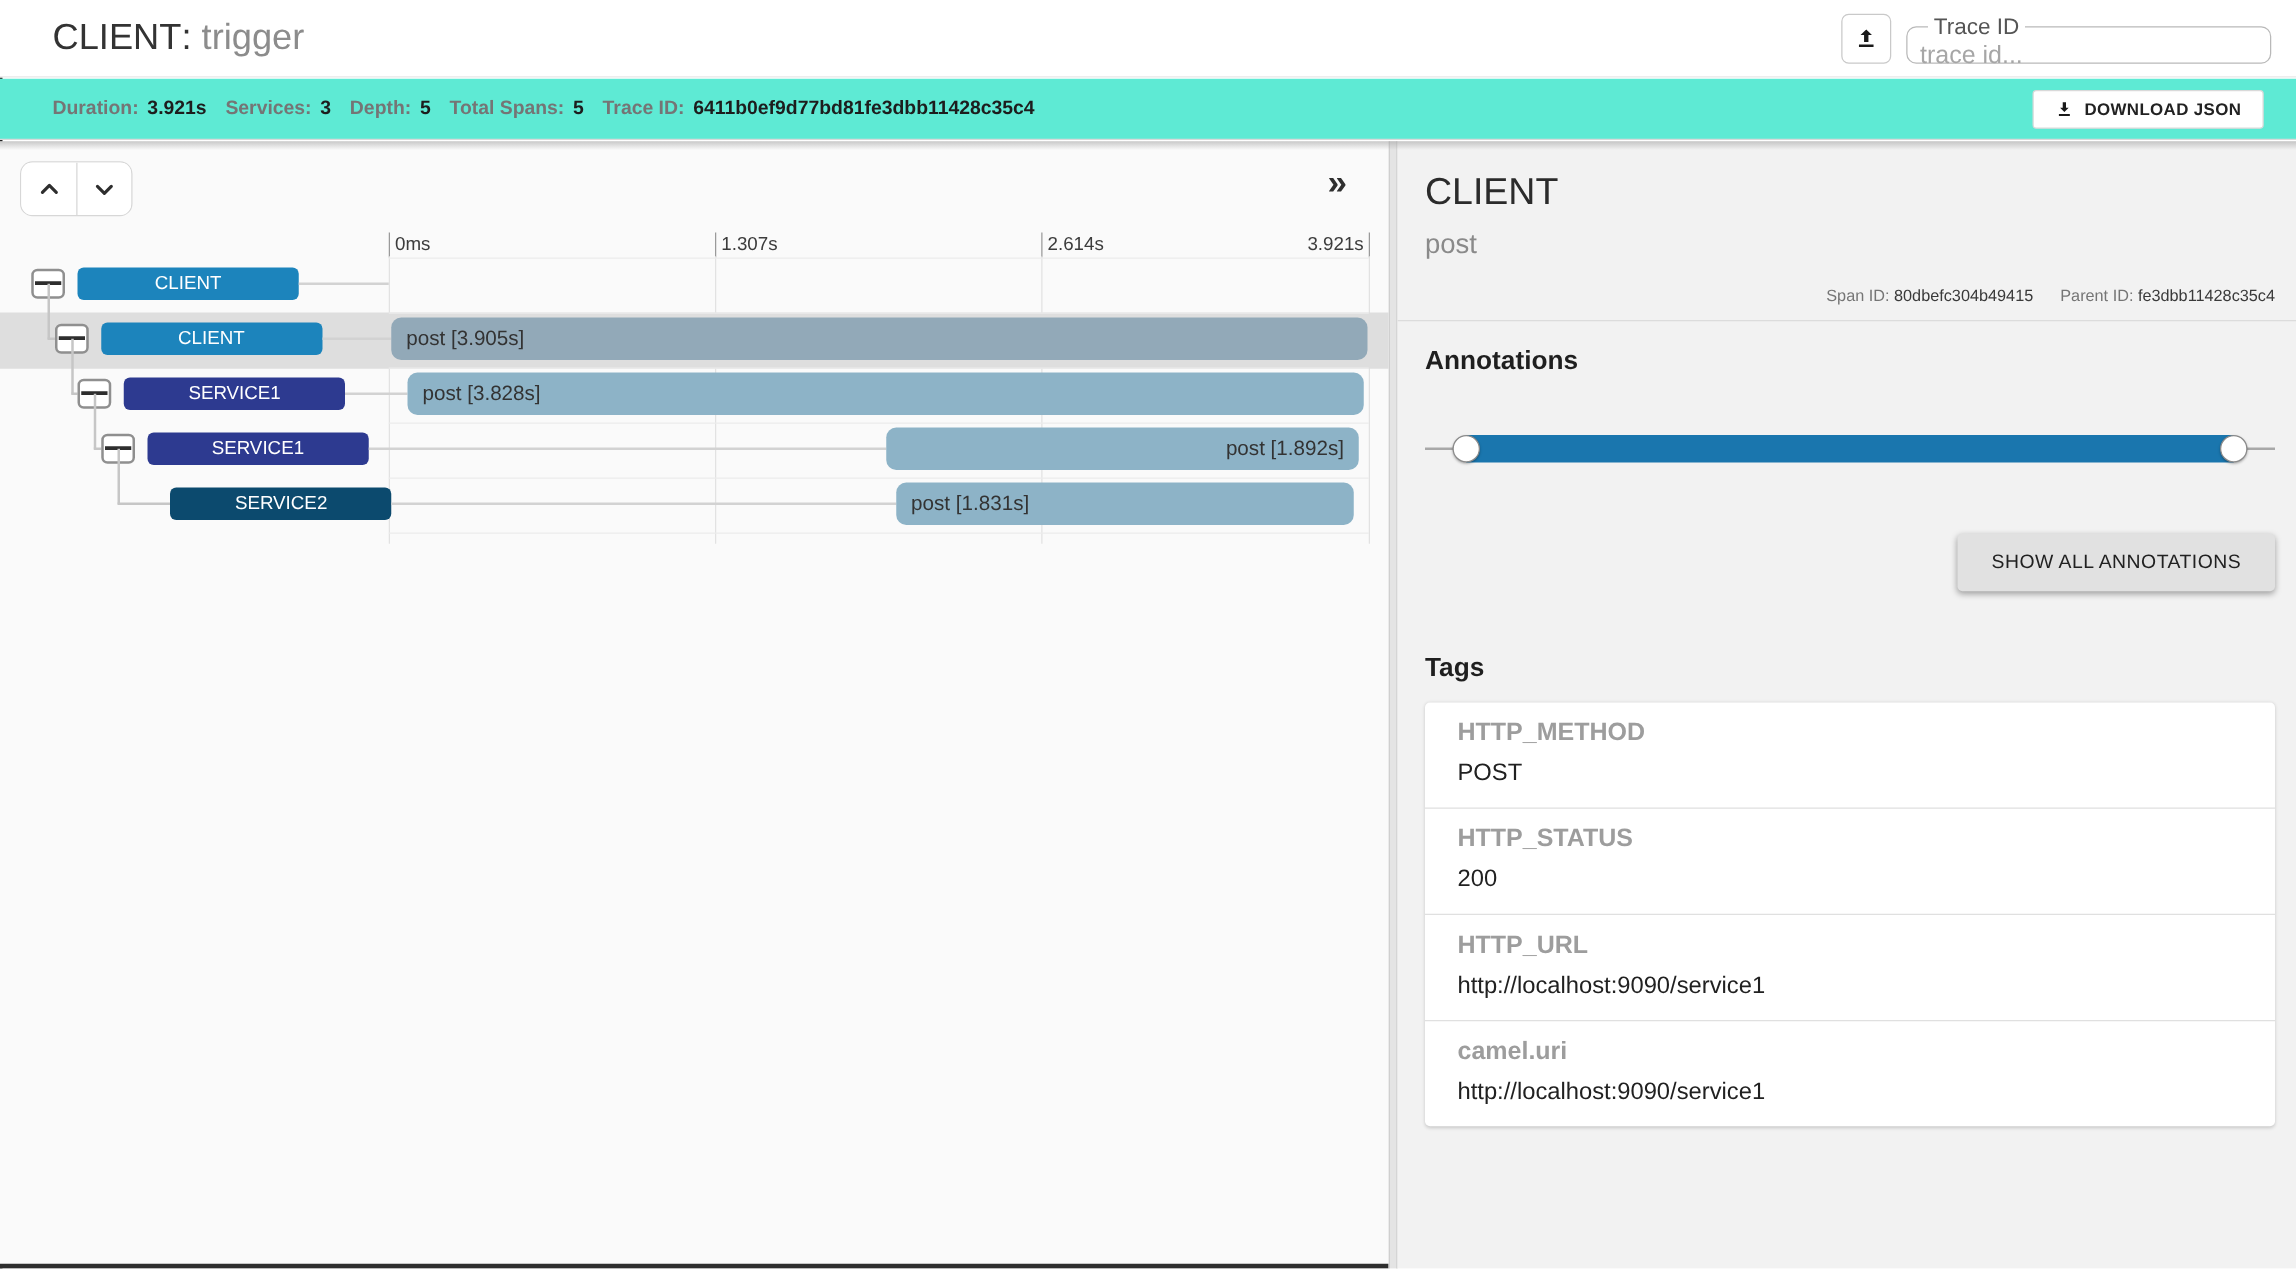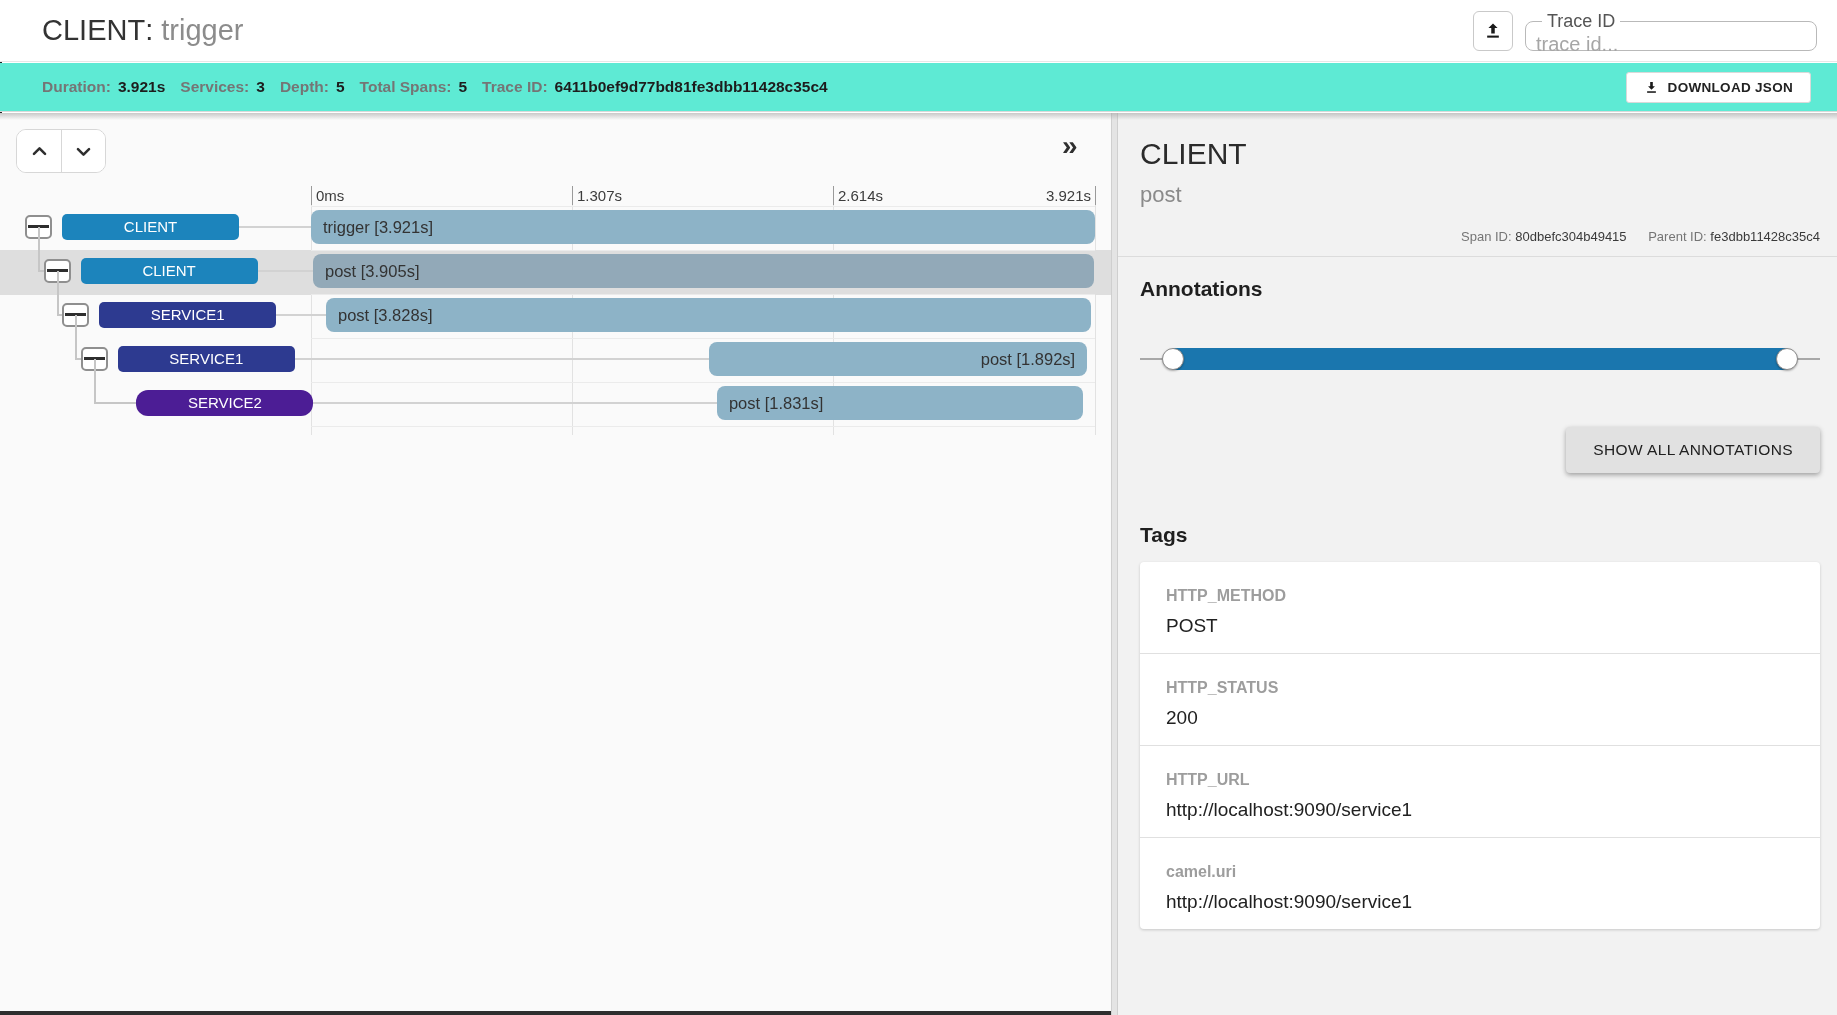--- a/index.html
+++ b/index.html
@@ -98,21 +98,21 @@
   .slider-handle.left{left:calc(4.8% - 11px);}
   .slider-handle.right{left:calc(95.1% - 11px);}
   .show-all-wrap{text-align:right;margin-top:56px;}
   .show-all-btn{background:#e1e1e1;border:none;border-radius:4px;padding:14px 27px;font-size:15.5px;
                 color:#212121;letter-spacing:.4px;cursor:pointer;box-shadow:0 2px 5px rgba(0,0,0,.35);
                 font-family:"Liberation Sans",sans-serif;}
   .tags-title{margin-top:50px;}
   .tags-card{margin-top:15px;background:#fff;border-radius:4px;box-shadow:0 1px 3px rgba(0,0,0,.18);}
   .tag-row{padding:13px 22px 16px 26px;}
   .tag-row + .tag-row{border-top:1px solid #e0e0e0;}
-  .tag-key{font-size:16px;font-weight:bold;color:#9d9d9d;margin-top:12px;}
+  .tag-key{font-size:20px;font-weight:bold;color:#9d9d9d;}
   .tag-value{font-size:19px;color:#212121;margin-top:10px;}
 
   .icon{display:block;}
 </style>
 </head>
 <body>
 
 <div class="page">
 
   <header class="top-header">
@@ -210,21 +210,20 @@
         <div class="hline" style="top:84px"></div>
         <div class="hline" style="top:128px"></div>
         <div class="hline" style="top:172px"></div>
         <div class="hline" style="top:216px"></div>
 
         <div class="span-row" style="top: 0px;">
 
           <button class="expander" style="left: 25px;"></button>
           <button class="svc-badge" style="left: 62px; background: rgb(28, 132, 188);">CLIENT</button>
           <div class="lead" style="left: 239px; width: 72px;"></div>
-          <div class="span-bar" style="left: 311px; width: 784px; background: rgb(141, 179, 199); text-align: left;"><span>trigger [3.921s]</span></div>
         </div>
         <div class="span-row" style="top: 44px;">
           <div class="conn-v" style="left: 38px;"></div>
           <div class="conn-h" style="left: 38px; width: 5.6px;"></div>
           <button class="expander" style="left: 43.6px;"></button>
           <button class="svc-badge" style="left: 80.6px; background: rgb(28, 132, 188);">CLIENT</button>
           <div class="lead" style="left: 257.6px; width: 55.3995px;"></div>
           <div class="span-bar" style="left: 312.999px; width: 780.801px; background: rgb(146, 169, 184); text-align: left;"><span>post [3.905s]</span></div>
         </div>
         <div class="span-row" style="top: 88px;">
@@ -240,21 +239,21 @@
           <div class="conn-h" style="left: 75.2px; width: 5.6px;"></div>
           <button class="expander" style="left: 80.8px;"></button>
           <button class="svc-badge" style="left: 117.8px; background: rgb(45, 58, 144);">SERVICE1</button>
           <div class="lead" style="left: 294.8px; width: 414.098px;"></div>
           <div class="span-bar" style="left: 708.898px; width: 378.303px; background: rgb(141, 179, 199); text-align: right;"><span>post [1.892s]</span></div>
         </div>
         <div class="span-row" style="top: 176px;">
           <div class="conn-v" style="left: 93.8px;"></div>
           <div class="conn-h" style="left: 93.8px; width: 42.6px;"></div>
 
-          <button class="svc-badge" style="left: 136.4px; background: #4c1d95; border-radius: 12px;">SERVICE2</button>
+          <button class="svc-badge" style="left: 136.4px; background: #0c4a6e;">SERVICE2</button>
           <div class="lead" style="left: 313.4px; width: 403.496px;"></div>
           <div class="span-bar" style="left: 716.896px; width: 366.107px; background: rgb(141, 179, 199); text-align: left;"><span>post [1.831s]</span></div>
         </div>
       </div>
 
       <div class="panel-bottom-bar"></div>
     </section>
 
     <div class="splitter"></div>
 

